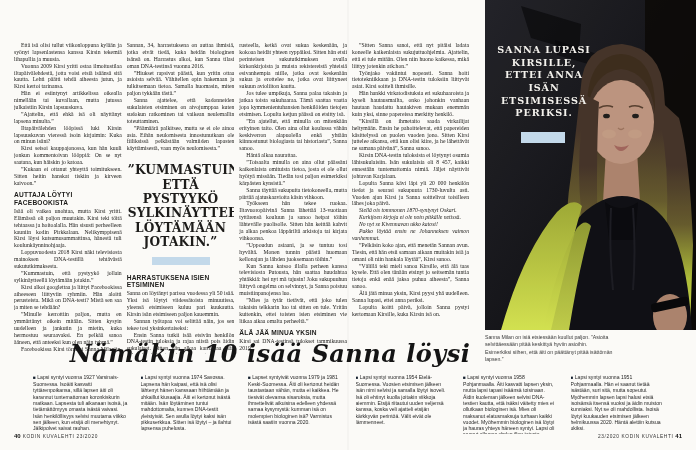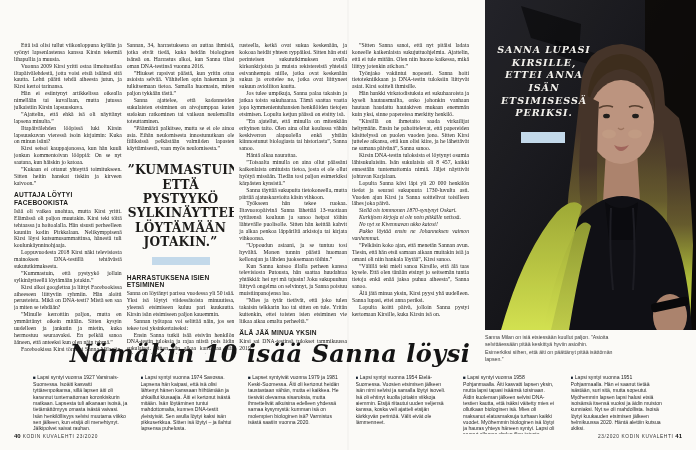--- a/index.html
+++ b/index.html
@@ -18,21 +18,21 @@
   .para.italic{font-style:italic;}
   .subhead{font-family:"Liberation Sans",sans-serif;font-weight:bold;font-size:6.6px;line-height:1.15;
            letter-spacing:.2px;margin:4.5px 0 1.5px;text-align:left;}
 
   
   .pullquote{font-family:"DejaVu Serif",serif;font-weight:bold;font-size:12.2px;line-height:1.18;
              text-align:center;letter-spacing:.2px;margin:11px 1px 7px;}
   .quote-bar{width:58px;height:8px;margin:0 auto 9px;}
 
   
-  .photo{position:absolute;left:485px;top:0;width:211px;height:387px;font-style:italic;}
+  .photo{position:absolute;left:485px;top:0;width:211px;height:387px;}
   .photo svg{display:block;}
   .overlay-quote{position:absolute;left:8px;top:44px;width:102px;text-align:center;
                  font-family:"DejaVu Serif",serif;font-weight:bold;font-size:9.6px;line-height:1.32;
                  letter-spacing:.9px;color:#f3f1ec;}
   .overlay-bar{position:absolute;left:36px;top:132px;width:44px;height:11px;}
 
   .caption{position:absolute;left:485px;top:334px;width:128px;
            font-family:"Liberation Sans",sans-serif;font-size:5.2px;line-height:1.4;color:#3a3a3a;}
 
   

